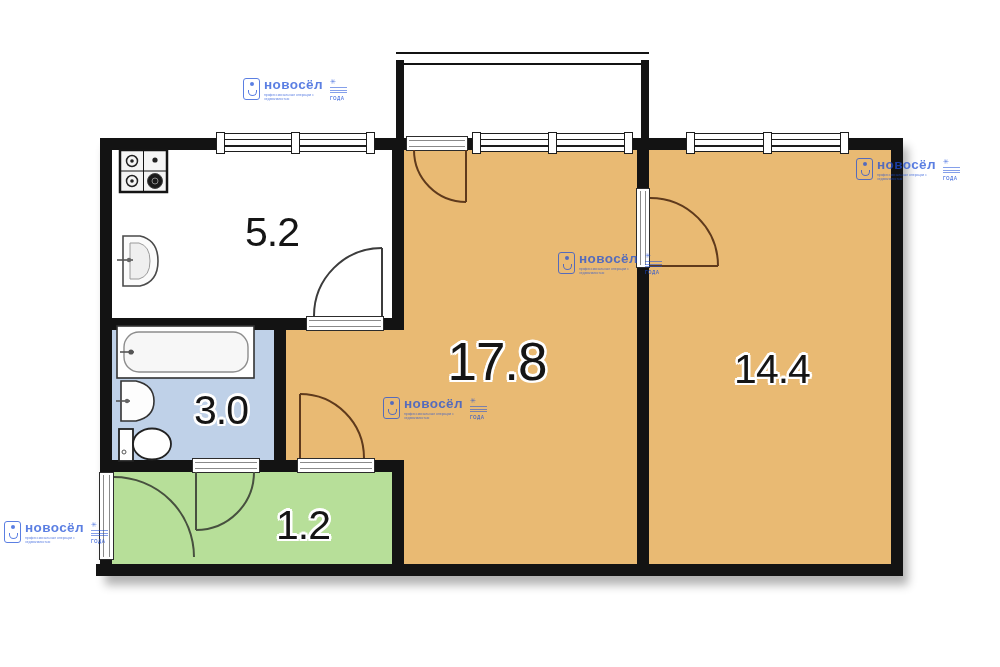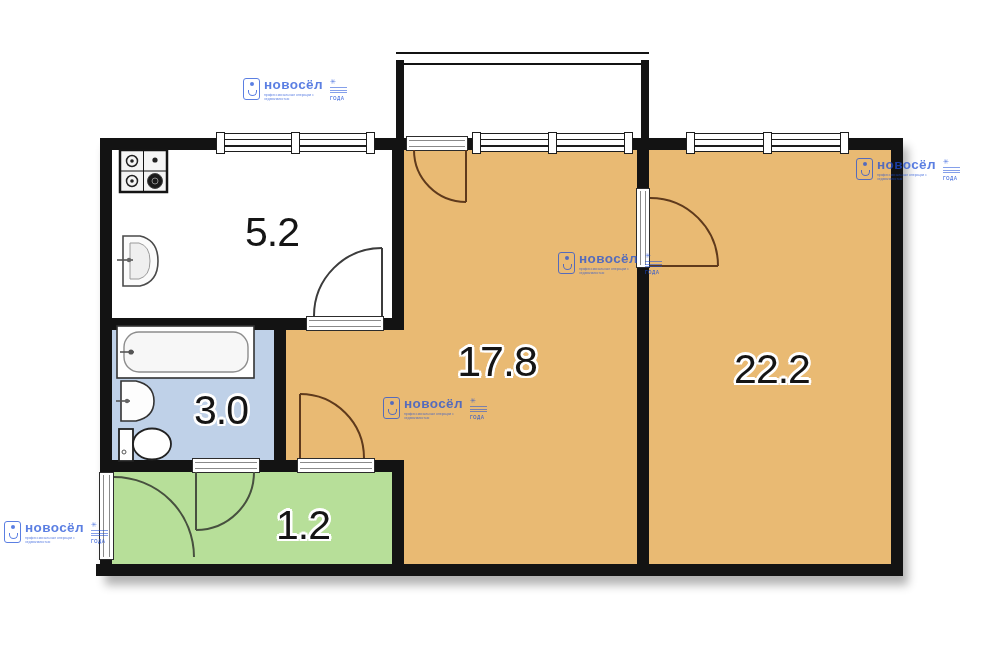--- a/index.html
+++ b/index.html
@@ -178,22 +178,22 @@
     <g>
       <rect x="119" y="429" width="14" height="32" fill="#ffffff" stroke="#222" stroke-width="1.8"></rect>
       <circle cx="124" cy="452" r="2" fill="none" stroke="#555" stroke-width="1"></circle>
       <ellipse cx="152" cy="444" rx="19" ry="15.5" fill="#ffffff" stroke="#222" stroke-width="1.8"></ellipse>
     </g>
   </svg>
 
   <div class="room-label" style="left:272px;top:232px;text-align:right;">5.2</div>
   <div class="room-label" style="left:221px;top:410px;">3.0</div>
   <div class="room-label" style="left:303px;top:525px;">1.2</div>
-  <div class="room-label" style="left:497px;top:361px;font-size:43px;">17.8</div>
-  <div class="room-label" style="left:772px;top:369px;">22.2</div>
+  <div class="room-label" style="left:497px;top:361px;font-size:53px;">17.8</div>
+  <div class="room-label" style="left:772px;top:369px;">14.4</div>
 
   <div class="wm" style="left:243px;top:78px;">
     <span class="wm-logo"></span>
     <span>
       <div class="wm-name">новосёл</div>
       <div class="wm-tagline">профессиональные операции с недвижимостью</div>
     </span>
     <span class="wm-badge">
       <span class="wm-mark">✳</span>
       <span class="wm-lines"></span>

